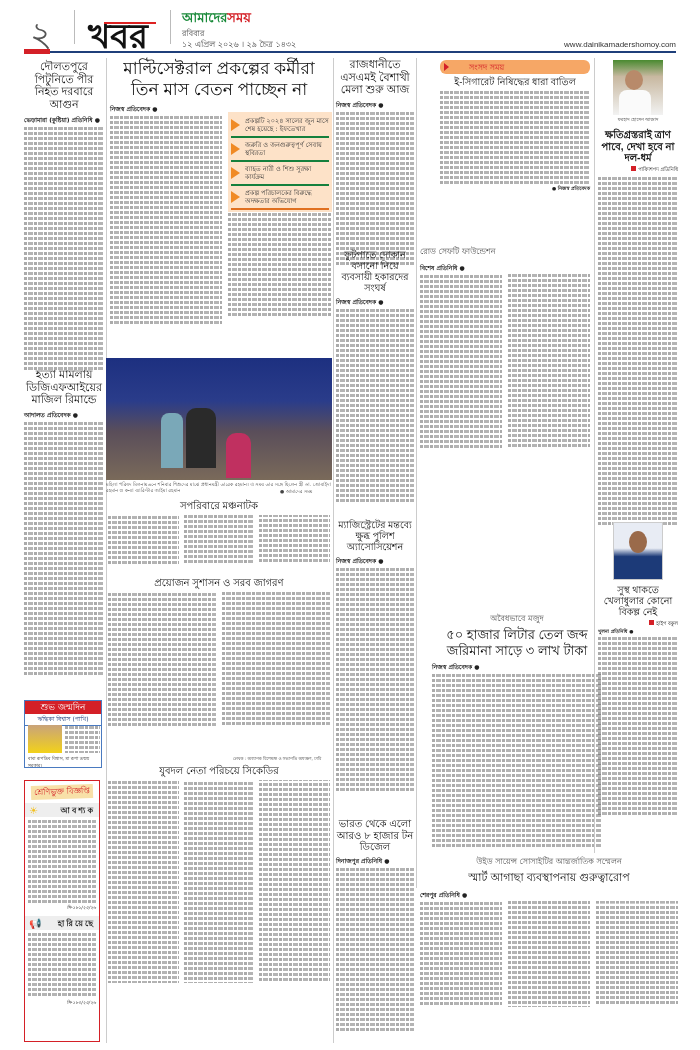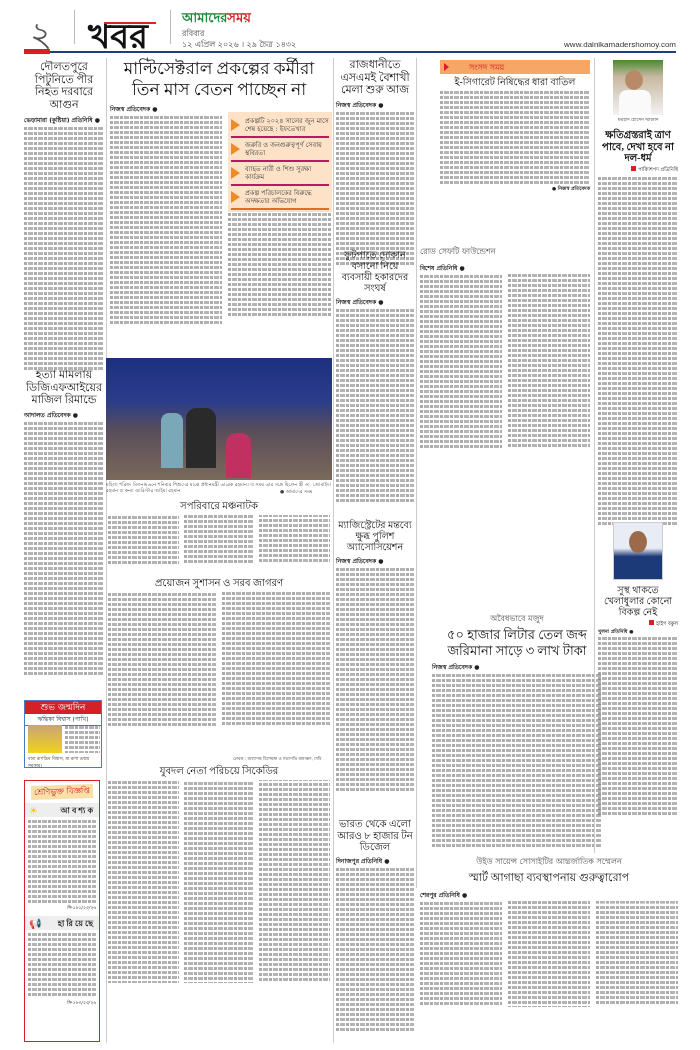--- a/index.html
+++ b/index.html
@@ -9,32 +9,32 @@
   .pagenum { left: 30px; top: 8px; font-size: 34px; color: #555; font-family: "DejaVu Serif", serif; }
   .vsep { width: 1px; background: #bbb; }
   .section { left: 88px; top: 10px; font-size: 34px; font-weight: bold; color: #111; font-family: "DejaVu Serif", serif; }
   .section-line { left: 104px; top: 22px; width: 52px; height: 2px; background: #d22; }
   .brand { left: 182px; top: 8px; font-size: 13px; font-weight: bold; }
   .brand .g { color: #1a8a3a; } .brand .r { color: #d42027; }
   .dateline { left: 182px; top: 28px; font-size: 8px; color: #444; line-height: 11px; }
   .url { right: 24px; top: 40px; font-size: 8px; color: #333; font-family: "Liberation Sans", sans-serif; }
   .rule-blue { left: 24px; top: 51px; width: 652px; height: 2px; background: #1f3f7a; }
   .rule-red { left: 24px; top: 49px; width: 26px; height: 5px; background: #d42027; }
-  .hl { font-family: Liberation Serif, serif; color: #111; text-align: center; line-height: 1.15; }
+  .hl { font-family: Liberation Sans, sans-serif; color: #111; text-align: center; line-height: 1.15; }
   .txt { font-size: 4.6px; line-height: 6px; color: #444; text-align: justify; overflow: hidden; }
   .txt .l { display: block; height: 6px; margin-bottom: 0; background: repeating-linear-gradient(90deg, #666 0 3px, transparent 3px 4px, #777 4px 9px, transparent 9px 10px); opacity: .55; margin: 1px 0 2px 0; height: 3px; }
   .byline { font-size: 6px; font-weight: bold; color: #222; }
   .col-rule { width: 1px; background: #ccc; }
   .callout { background: #fde2c8; }
-  .callout-item { position: relative; padding-left: 14px; font-size: 9.5px; color: #333; line-height: 12px; border-bottom: 2px solid #be185d; padding-top: 3px; padding-bottom: 3px; }
+  .callout-item { position: relative; padding-left: 14px; font-size: 9.5px; color: #333; line-height: 12px; border-bottom: 2px solid #15803d; padding-top: 3px; padding-bottom: 3px; }
   .callout-item::before { content: ""; position: absolute; left: 0; top: 5px; border-left: 9px solid #f08a24; border-top: 6px solid transparent; border-bottom: 6px solid transparent; }
   .photo { background: linear-gradient(180deg, #1d3080 0%, #2a3c8a 35%, #5a4e5a 60%, #7a6a5a 100%); overflow: hidden; }
   .caption { font-size: 4.8px; color: #444; line-height: 6px; }
   .box-red { border: 1.5px solid #d42027; }
-  .sangsad-bar { background: #f6a766; }
+  .sangsad-bar { background: #f6a766; border-radius: 6px; }
   .red-sq { display: inline-block; width: 5px; height: 5px; background: #d42027; margin-right: 2px; }
 </style>
 </head>
 <body>
 
 <div class="abs masthead">
   <div class="abs pagenum">২</div>
   <div class="abs vsep" style="left:74px;top:10px;height:34px;"></div>
   <div class="abs section">খবর</div>
   <div class="abs section-line"></div>

